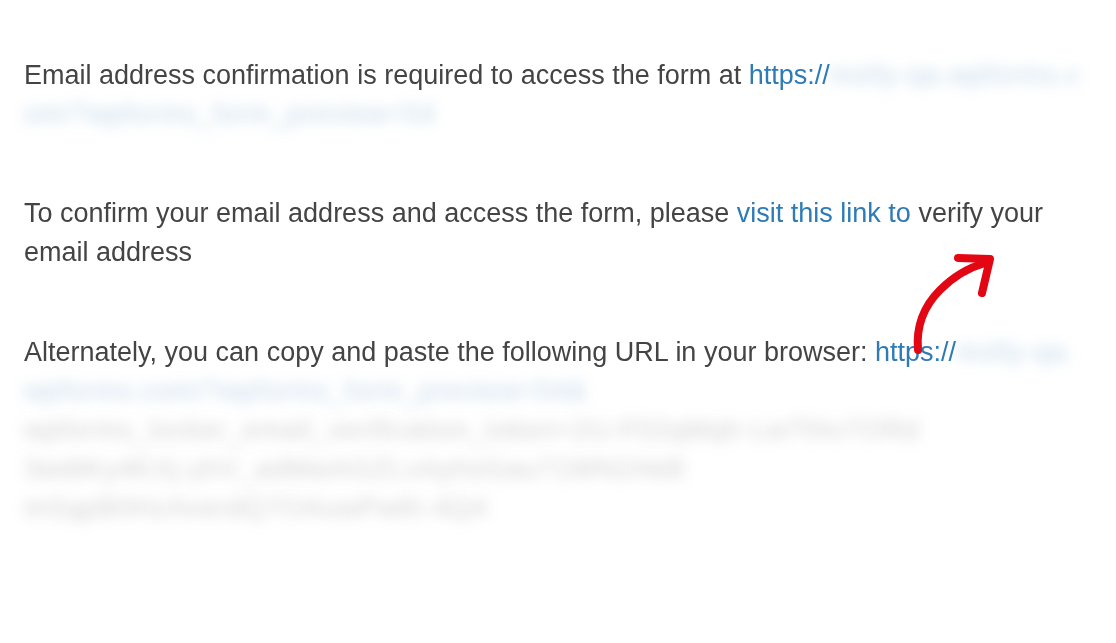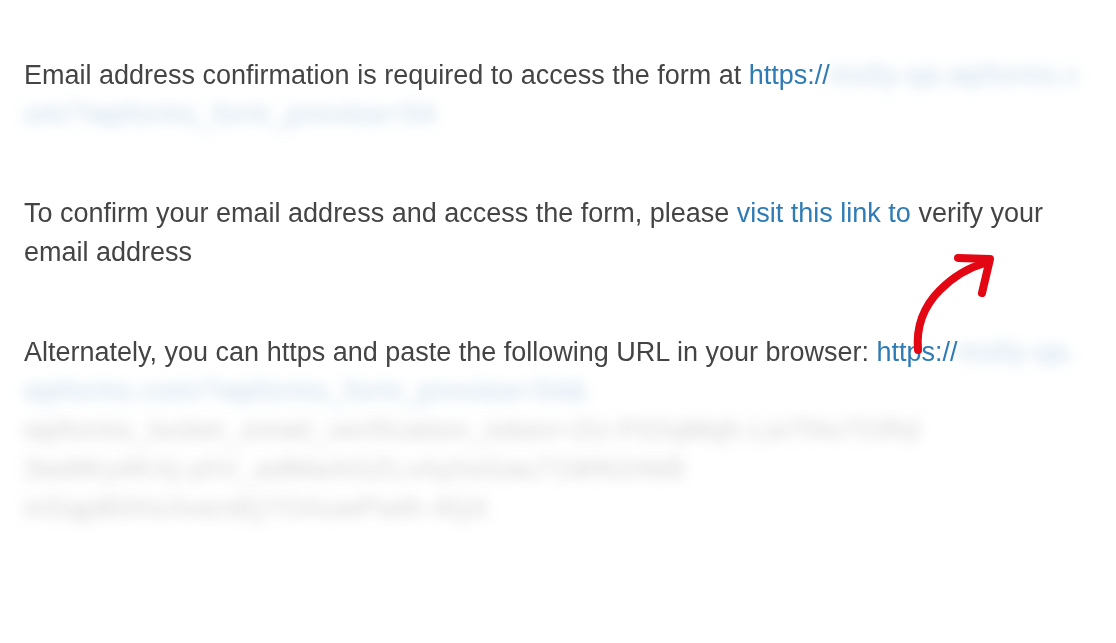--- a/index.html
+++ b/index.html
@@ -56,21 +56,21 @@
 <div class="para">
   <span>Email address confirmation is required to access the form at </span>
   <a class="link" href="#"><span>https://</span><span class="blur-link inline">molly-qa.wpforms.com/?wpforms_form_preview=54</span></a>
 </div>
 
 <div class="para">
   <span>To confirm your email address and access the form, please </span><a class="link" href="#">visit this link to</a><span> verify your email address</span>
 </div>
 
 <div class="para">
-  <span>Alternately, you can https and paste the following URL in your browser: </span>
+  <span>Alternately, you can copy and paste the following URL in your browser: </span>
   <a class="link" href="#"><span>https://</span><span class="blur-link inline">molly-qa.wpforms.com/?wpforms_form_preview=54&amp;</span></a><br>
   <span class="blur-text">wpforms_locker_email_verification_token=2U-F02qMqh-Lw7fAv7ORd</span><br>
   <span class="blur-text">3wdtKy4KXj-yhV_adMwAGZLvAyhsGau71WN2AkB</span><br>
   <span class="blur-text">mSqpB0HzAverdQ7OAuwPwth-4Q4</span>
 </div>
 
 <svg class="arrow-annotation" width="110" height="120" viewBox="0 0 110 120">
   <path d="M 18 105 Q 15 70 40 45 Q 60 25 85 18" stroke="#e30613" stroke-width="8" fill="none" stroke-linecap="round"></path>
   <path d="M 58 13 L 90 14 L 82 48" stroke="#e30613" stroke-width="8" fill="none" stroke-linecap="round" stroke-linejoin="round"></path>
 </svg>

